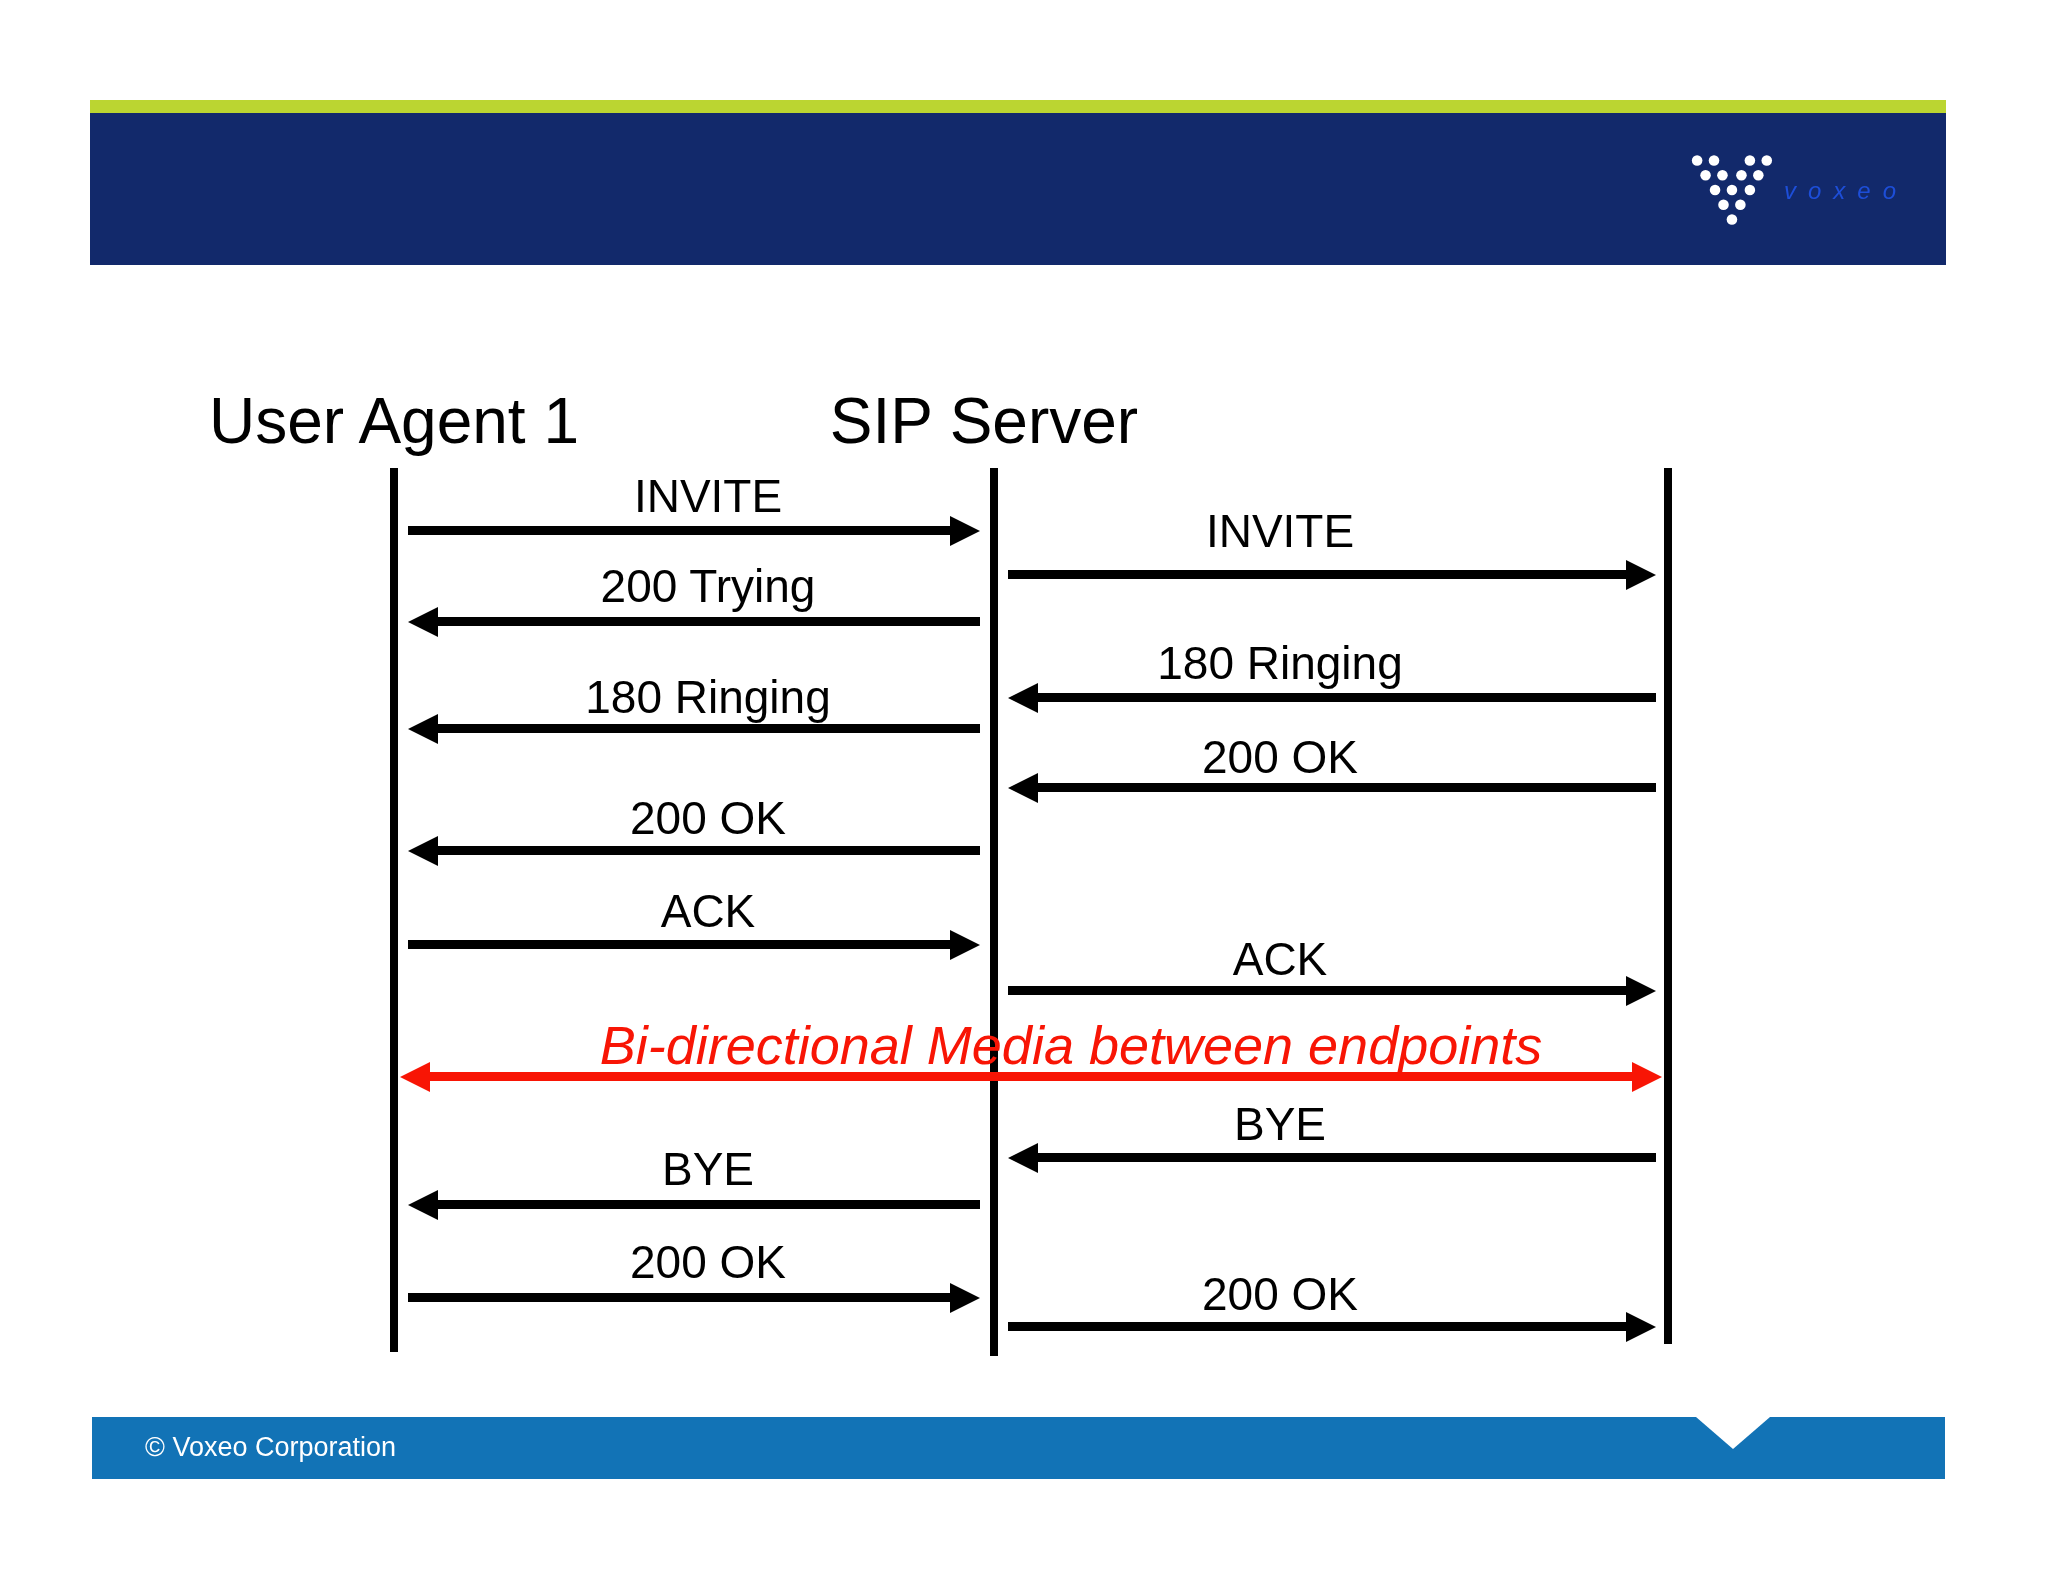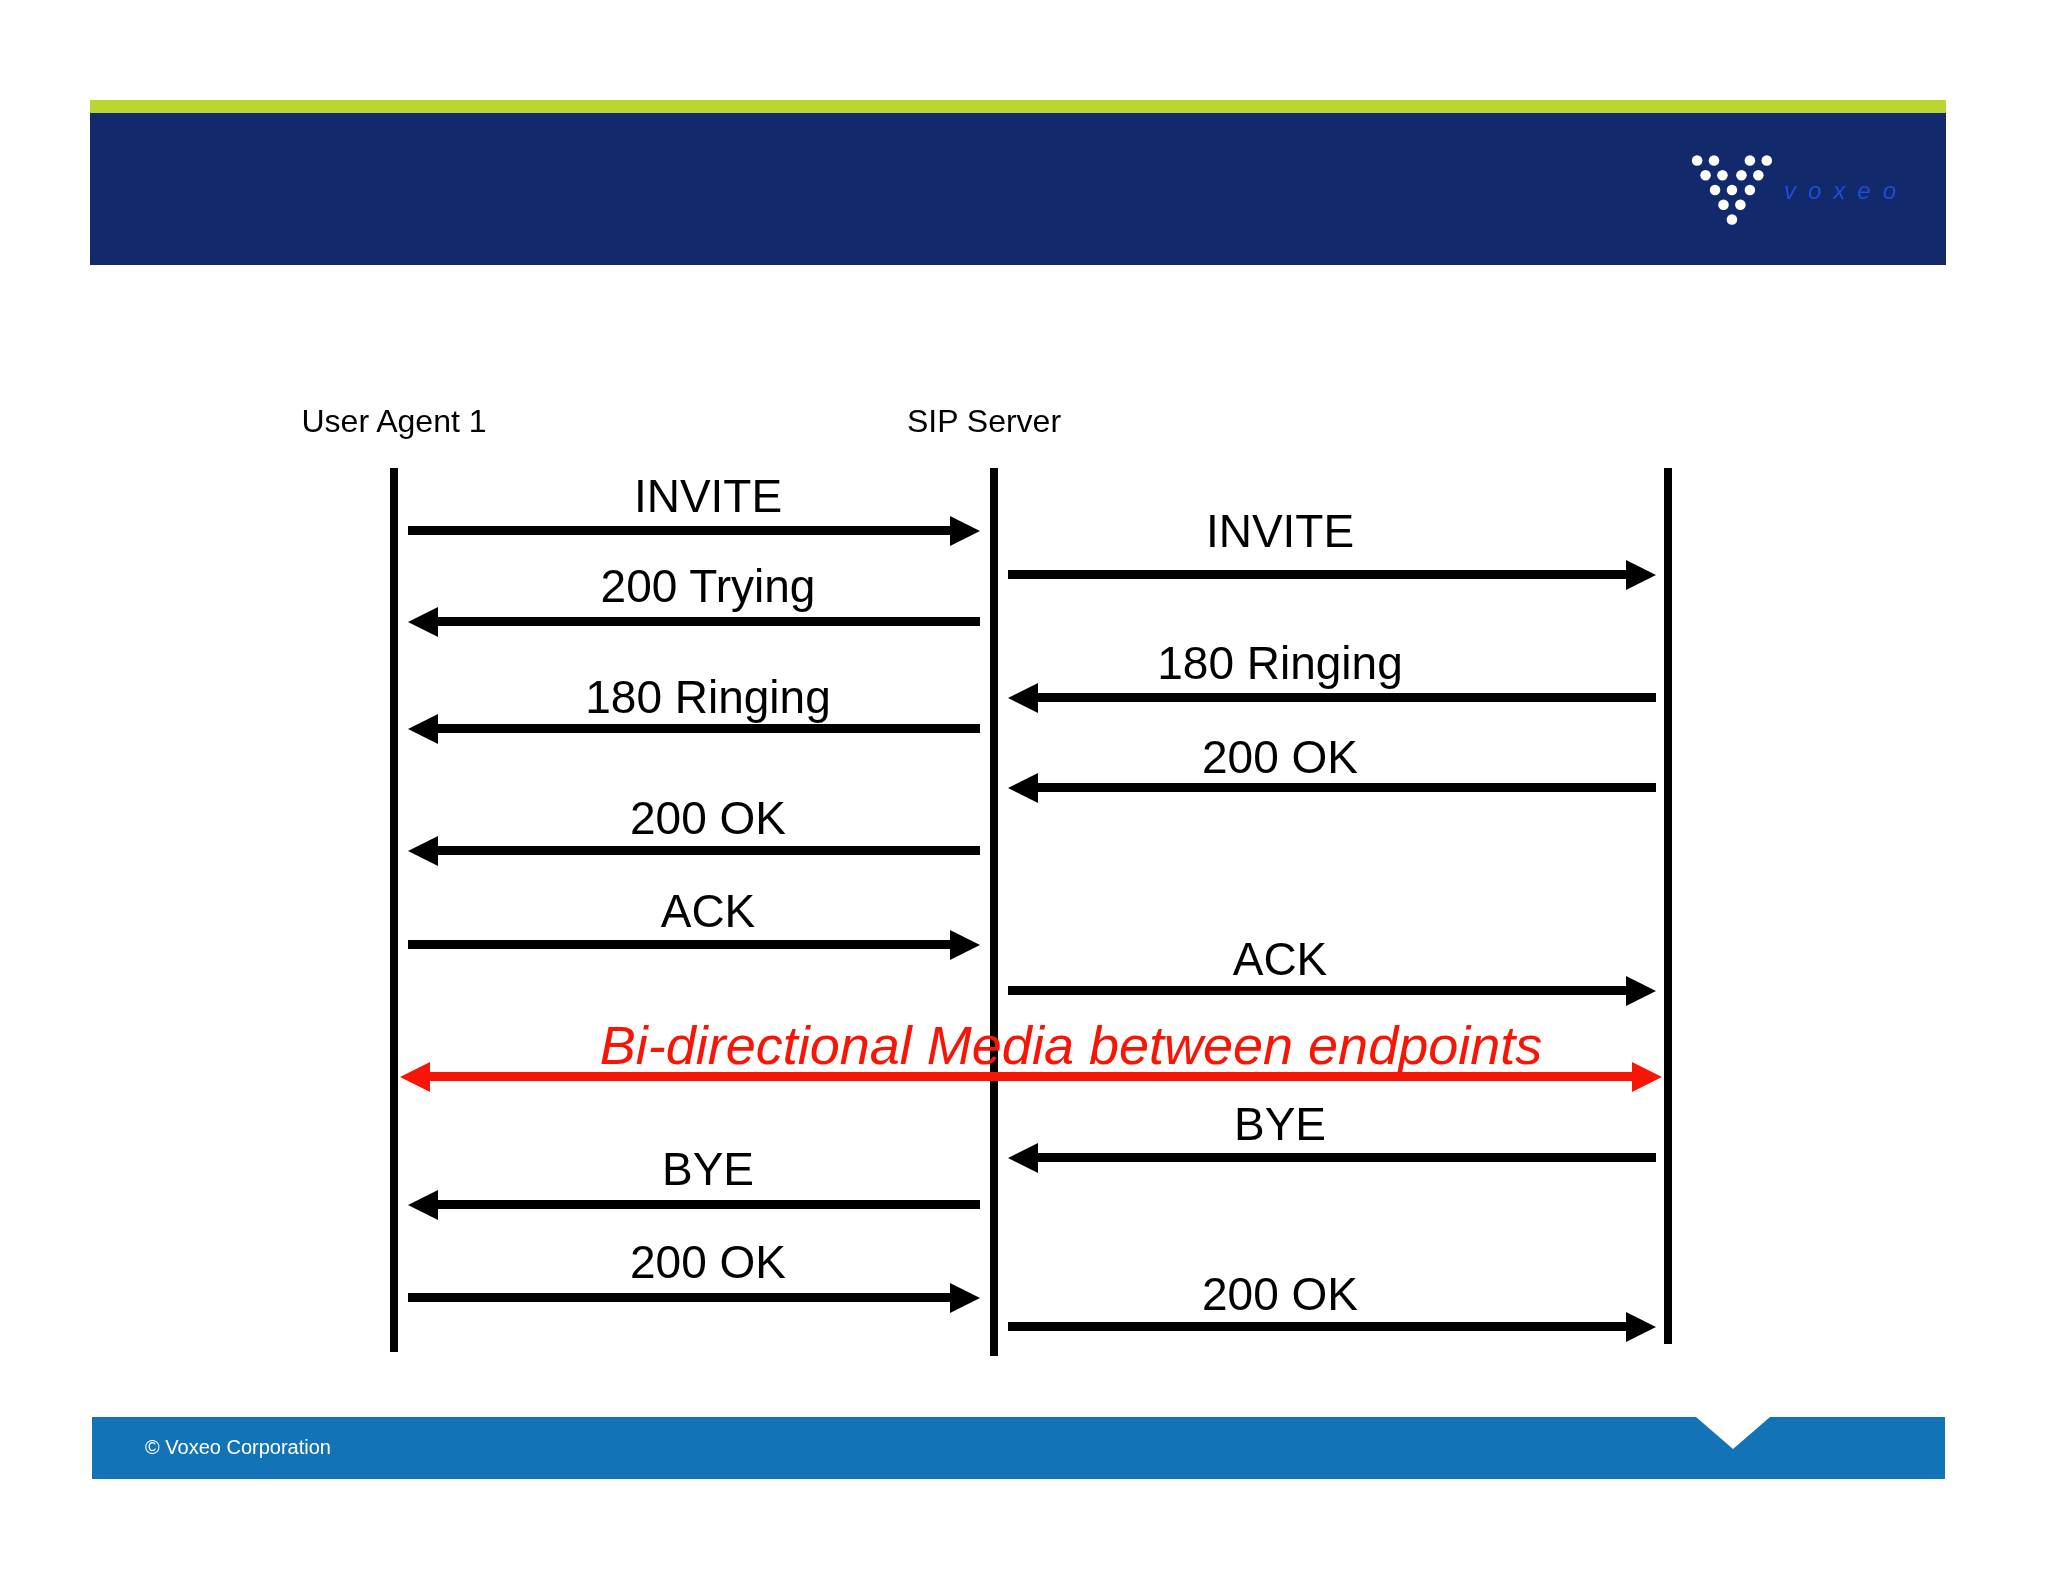--- a/index.html
+++ b/index.html
@@ -10,21 +10,21 @@
   .accent-strip{position:absolute;left:90px;top:100px;width:1856px;height:13px;background:#bbd531;}
   .title-bar{position:absolute;left:90px;top:113px;width:1856px;height:152px;background:#12296b;}
   .slide-title{position:absolute;left:205px;top:144px;font-size:86px;line-height:90px;color:#ffffff;
                white-space:nowrap;font-weight:400;}
   .logo{position:absolute;left:1688px;top:152px;width:260px;height:80px;}
   .logo svg{position:absolute;left:0;top:0;}
   .logo-text{position:absolute;left:96px;top:24px;color:#1d4ed8;font-size:24px;
              letter-spacing:12px;line-height:30px;font-style:italic;}
 
   
-  .actor-label{position:absolute;transform:translateX(-50%);font-size:32px;line-height:50px;
+  .actor-label{position:absolute;transform:translateX(-50%);font-size:64px;line-height:50px;
                color:#000;white-space:nowrap;}
   .lifeline{position:absolute;width:8px;background:#000;}
 
   .msg-label{position:absolute;transform:translateX(-50%);font-size:46px;line-height:46px;
              color:#000;white-space:nowrap;}
   .arrow{position:absolute;height:30px;}
   .arrow .shaft{position:absolute;top:10px;height:9px;background:#000;left:0;right:0;}
   .arrow.dir-right .shaft{right:28px;}
   .arrow.dir-right::after{content:'';position:absolute;right:0;top:0;width:0;height:0;
       border-top:15px solid transparent;border-bottom:15px solid transparent;border-left:30px solid #000;}
@@ -37,21 +37,21 @@
       border-top:15px solid transparent;border-bottom:15px solid transparent;border-right:30px solid #f81505;}
   .arrow.media::after{content:'';position:absolute;right:0;top:0;width:0;height:0;
       border-top:15px solid transparent;border-bottom:15px solid transparent;border-left:30px solid #f81505;}
   .media-label{position:absolute;transform:translateX(-50%);font-size:54px;line-height:54px;
                color:#f81505;font-style:italic;white-space:nowrap;}
 
   
   .footer-bar{position:absolute;left:92px;top:1417px;width:1853px;height:62px;background:#1273b6;}
   .footer-notch{position:absolute;left:1696px;top:1417px;width:0;height:0;
       border-left:37px solid transparent;border-right:37px solid transparent;border-top:32px solid #ffffff;}
-  .footer-text{position:absolute;left:145px;top:1433px;font-size:20px;line-height:28px;color:#ffffff;}
+  .footer-text{position:absolute;left:145px;top:1433px;font-size:27px;line-height:28px;color:#ffffff;}
 </style>
 </head>
 <body>
 
 <div id="slide">
 
   <div class="accent-strip"></div>
   <div class="title-bar"></div>
 
   <div class="logo">

